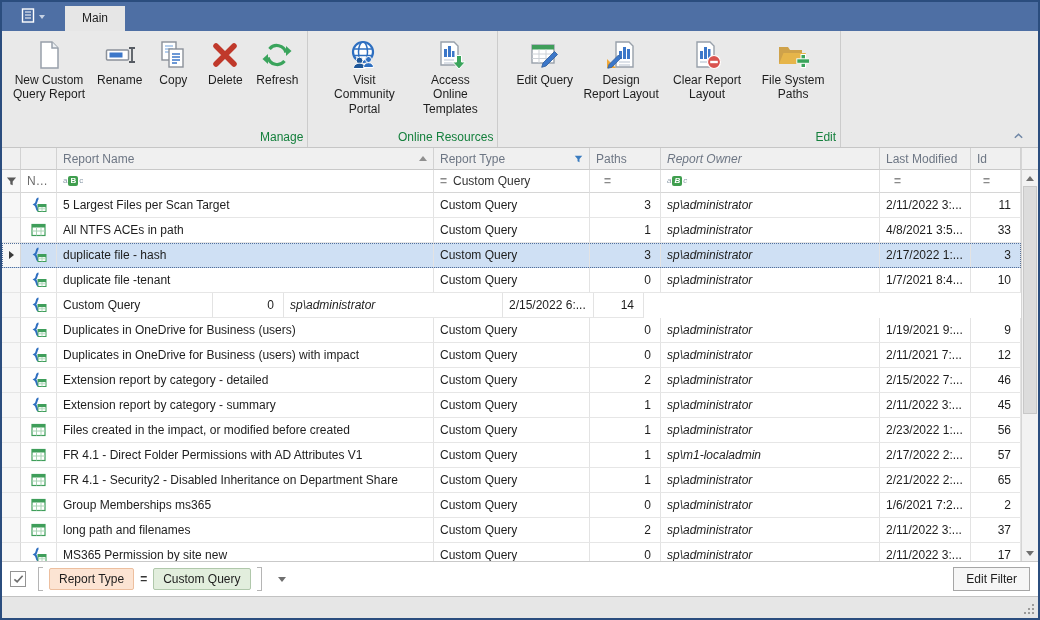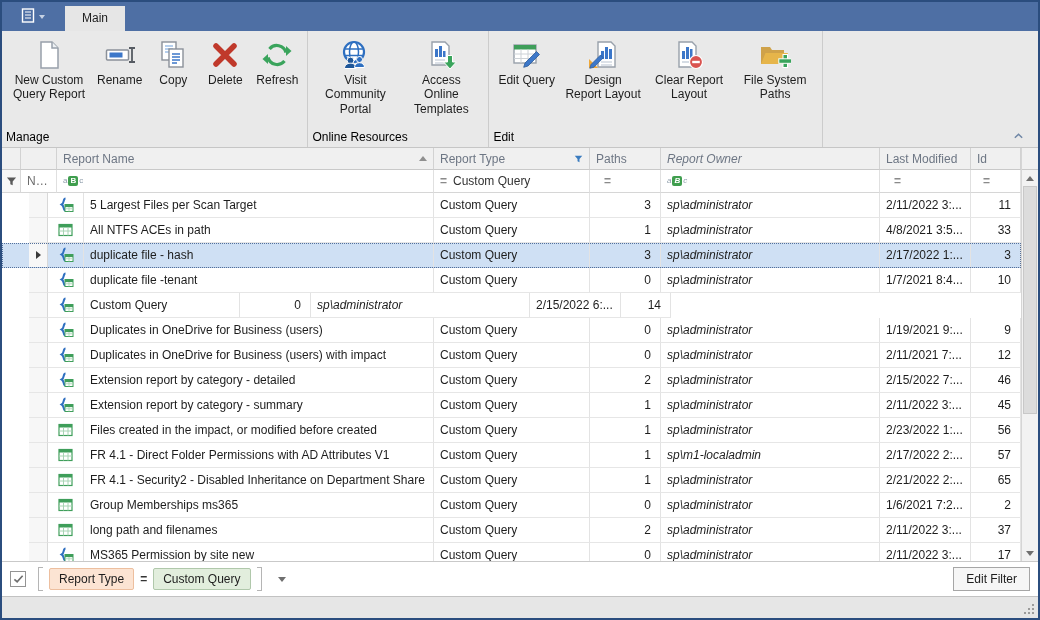--- a/index.html
+++ b/index.html
@@ -11,35 +11,35 @@
     font-family:"Liberation Sans", sans-serif;
     font-size:12px;color:#1d1d1d;
     display:flex;flex-direction:column;
     position:relative;overflow:hidden;
   }
   
   .tabbar{height:29px;background:#4e6fa4;display:flex;align-items:flex-end;padding-left:12px;flex:0 0 auto;}
   .appmenu{display:flex;align-items:center;gap:3px;height:29px;padding:0 6px;cursor:default;}
   .tab{background:#e6e6e6;color:#1e1e1e;height:25px;line-height:25px;padding:0 17px;margin-left:14px;}
   
-  .ribbon{height:117px;background:#e9e9e9;border-bottom:1px solid #c6c6c6;display:flex;position:relative;flex:0 0 auto;}
+  .ribbon{height:117px;background:#e9e9e9;border-bottom:1px solid #c6c6c6;display:flex;position:relative;flex:0 0 auto;gap:9px;}
   .rgroup{display:flex;flex-direction:column;border-right:1px solid #cccccc;padding:2px 4px 0 4px;}
   .rbtns{display:flex;align-items:flex-start;flex:1;}
   .rbtn{display:flex;flex-direction:column;align-items:center;min-width:52px;max-width:86px;padding:3px 5px;border-radius:2px;}
   .ricon{height:37px;display:flex;align-items:center;justify-content:center;}
   .rlabel{text-align:center;line-height:1.2;color:#1e1e1e;white-space:normal;}
-  .rcaption{text-align:left;color:#000000;padding:1px 0 3px;}
+  .rcaption{text-align:right;color:#15803d;padding:1px 0 3px;}
   .ribbon-collapse{position:absolute;right:12px;bottom:4px;width:16px;height:14px;display:flex;align-items:center;justify-content:center;}
   
   .grid{flex:1 1 auto;background:#fff;display:flex;min-height:0;}
   .gmain{flex:1;display:flex;flex-direction:column;min-width:0;}
   .hrow,.frow,.grow{display:flex;flex:0 0 auto;}
   .hrow{height:22px;}
   .frow{height:23px;}
-  .grow{height:25px;background:#fff;position:relative;padding-left:27px;}
+  .grow{height:25px;background:#fff;position:relative;}
   .rows{flex:1;overflow:hidden;}
   .hc{background:#f0f0f0;border-right:1px solid #d2d2d2;border-bottom:1px solid #c9c9c9;color:#6d7684;
       display:flex;align-items:center;padding:0 6px;white-space:nowrap;overflow:hidden;}
   .fc{background:#fff;border-right:1px solid #e0e0e0;border-bottom:1px solid #d6d6d6;display:flex;align-items:center;
       padding:0 6px;color:#555;white-space:nowrap;overflow:hidden;}
   .gc{border-right:1px solid #e3e3e3;border-bottom:1px solid #e6e6e6;display:flex;align-items:center;
       padding:0 6px;white-space:nowrap;overflow:hidden;}
   .c-ind{width:19px;flex:0 0 19px;justify-content:center;padding:0;}
   .gc.c-ind,.fc.c-ind{background:#f7f7f7;border-right:1px solid #d8d8d8;}
   .c-icon{width:36px;flex:0 0 36px;justify-content:center;}

